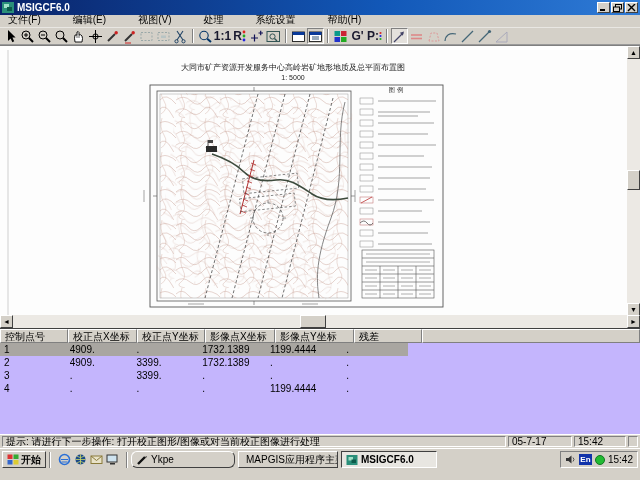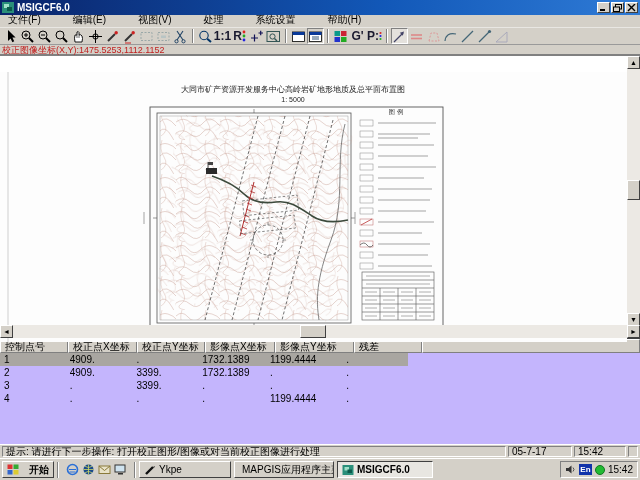--- a/index.html
+++ b/index.html
@@ -34,21 +34,21 @@
   .tb-text { font-size:12px; font-weight:bold; color:#1a1a2e; white-space:nowrap; }
   .tsep { width:2px; height:14px; border-left:1px solid #808080; border-right:1px solid #fff; margin:0 3px; }
 
   
   .coordbar { height:10px; background:#d4d0c8; font-size:9px; line-height:10px;
     padding-left:2px; border-bottom:1px solid #808080; }
   .coordbar span { color:#c02020; }
 
   
   .canvas { position:relative; height:270px; background:#fff; border-top:1px solid #808080; }
-  .doc { position:absolute; left:0; top:16px; width:627px; height:270px; overflow:hidden; background:#fff; }
+  .doc { position:absolute; left:0; top:4px; width:627px; height:270px; overflow:hidden; background:#fff; }
   .vscroll { position:absolute; right:0; top:0; width:13px; height:270px; background:#ece9e4; display:flex; flex-direction:column; }
   .sbtn { width:13px; height:13px; background:#d4d0c8; border:1px solid; border-color:#fff #404040 #404040 #fff;
     font-size:7px; line-height:11px; text-align:center; color:#000; flex:0 0 auto; }
   .vthumb { position:absolute; left:0; top:124px; width:13px; height:20px; background:#d4d0c8;
     border:1px solid; border-color:#fff #404040 #404040 #fff; }
   .hscroll { position:relative; height:13px; background:#ece9e4; }
   .hscroll .sbtn.left { position:absolute; left:0; top:0; }
   .hscroll .sbtn.right { position:absolute; right:0; top:0; }
   .hthumb { position:absolute; left:300px; top:0; width:26px; height:13px; background:#d4d0c8;
     border:1px solid; border-color:#fff #404040 #404040 #fff; }
@@ -67,31 +67,31 @@
 
   
   .statusbar { height:14px; display:flex; gap:2px; padding:1px 2px; background:#d4d0c8; border-top:1px solid #fff; }
   .spanel { border:1px solid; border-color:#808080 #fff #fff #808080; font-size:10px;
     line-height:10px; padding:0 3px; white-space:nowrap; overflow:hidden; }
   .sp-hint { flex:1; }
   .sp-date { width:64px; } .sp-time { width:52px; } .sp-stub { width:10px; }
 
   
   .taskbar { height:22px; background:#d4d0c8; border-top:1px solid #fff; display:flex; align-items:center; padding:2px 2px 2px 2px; gap:3px; }
-  .startbtn { height:17px; display:flex; align-items:center; gap:10px; padding:0 4px;
+  .startbtn { height:17px; display:flex; align-items:center; gap:2px; padding:0 4px;
     background:#d4d0c8; border:1px solid; border-color:#fff #404040 #404040 #fff;
     font-size:10px; font-weight:bold; }
   .ql { display:flex; align-items:center; gap:3px; padding:0 4px; height:17px; }
   .qlicon { width:13px; height:13px; display:flex; align-items:center; justify-content:center; font-size:11px; }
   .taskdiv { width:2px; height:16px; border-left:1px solid #808080; border-right:1px solid #fff; }
   .taskbtn { height:17px; display:flex; align-items:center; gap:3px; padding:0 4px;
     background:#d4d0c8; border:1px solid; border-color:#fff #404040 #404040 #fff;
     font-size:10px; white-space:nowrap; overflow:hidden; }
   .taskbtn.active { border-color:#404040 #fff #fff #404040; background:#e8e6e1; font-weight:bold; }
-  .t-ykpe { width:92px; } .t-mapgis { width:100px; } .t-msigcf { width:96px; }
+  .t-ykpe { width:104px;border-radius:6px; } .t-mapgis { width:100px; } .t-msigcf { width:96px; }
   .tray { margin-left:auto; height:17px; display:flex; align-items:center; gap:3px;
     border:1px solid; border-color:#808080 #fff #fff #808080; padding:0 4px; font-size:10px; }
   .en-badge { background:#1133aa; color:#fff; font-size:8px; font-weight:bold;
     width:13px; height:11px; line-height:11px; text-align:center; }
   .ball { width:10px; height:10px; border-radius:50%; background:#22bb33; border:1px solid #117722; }
 </style>
 </head>
 <body>
 
 <div class="window">
@@ -302,23 +302,20 @@
           <circle cx="12.5" cy="2.5" r="1.6" fill="#467"></circle>
         </svg>
       </span>
     <span class="tbtn">
         <svg width="15" height="15" viewBox="0 0 15 15">
           <path d="M2,13 H13 V3 Z" fill="none" stroke="#aab"></path>
         </svg>
       </span>
   </div>
 
-  <div class="coordbar">
-    <span>校正图像坐标(X,Y):1475.5253,1112.1152</span>
-  </div>
 
   <div class="canvas">
     <div class="doc">
       <svg width="627" height="270" viewBox="0 0 627 270">
         <defs>
           <pattern id="ct" width="44" height="34" patternUnits="userSpaceOnUse">
             <path d="M0,6 Q6,0 12,7 T24,8 T36,4 T44,9" stroke="#c59a8e" fill="none" stroke-width="0.5"></path>
             <path d="M0,16 Q8,10 15,17 T28,16 T44,20" stroke="#c59a8e" fill="none" stroke-width="0.5"></path>
             <path d="M0,27 Q7,22 14,28 T27,26 T40,31 T44,27" stroke="#c59a8e" fill="none" stroke-width="0.5"></path>
             <path d="M6,0 Q3,8 7,16 T5,28 T9,34" stroke="#c59a8e" fill="none" stroke-width="0.4"></path>

